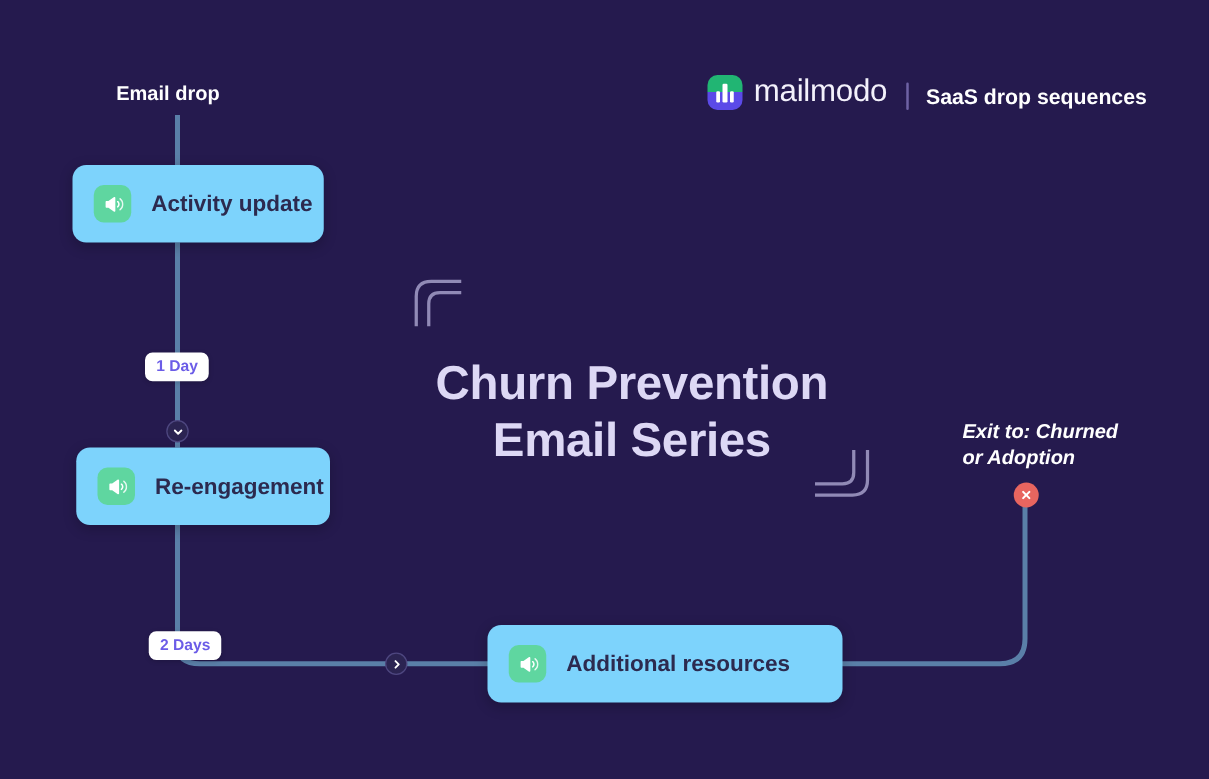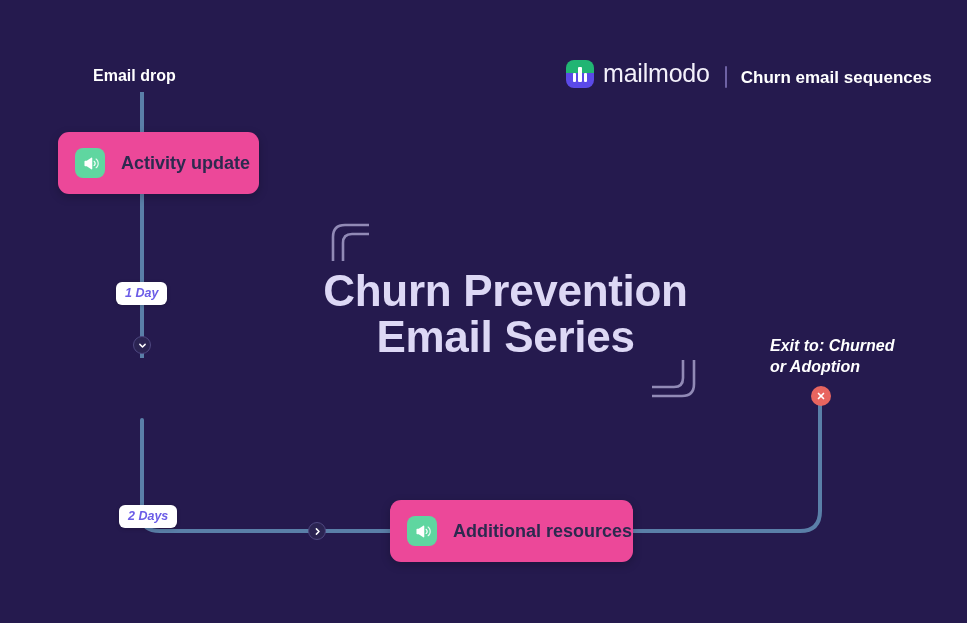--- a/index.html
+++ b/index.html
@@ -90,25 +90,25 @@
     color: #ffffff;
     font-size: 17px;
     font-weight: bold;
     white-space: nowrap;
   }
 
   
   #title {
     position: absolute;
     left: 268px;
-    top: 268px;
+    top: 284px;
     width: 475px;
     text-align: center;
     color: #ddd8f5;
-    font-size: 44px;
+    font-size: 38px;
     font-weight: bold;
     line-height: 46px;
     letter-spacing: -0.3px;
     white-space: pre-line;
   }
 
   
   .flabel {
     position: absolute;
     color: #ffffff;
@@ -116,21 +116,21 @@
     font-weight: bold;
     line-height: 21px;
     white-space: pre-line;
   }
   #label-usage-drop { left: 93px; top: 65px; }
   #label-exit      { left: 770px; top: 335px; font-style: italic; }
 
   
   .node-card {
     position: absolute;
-    background: #ec4899;
+    background: #7dd3fc;
     border-radius: 11px;
     display: flex;
     align-items: center;
     box-shadow: 0 3px 10px rgba(0,0,0,0.22);
     padding: 0 22px 0 17px;
     height: 62px;
   }
   .node-icon {
     width: 30px;
     height: 30px;
@@ -144,35 +144,34 @@
   .node-label {
     margin-left: 16px;
     color: #2c2a4f;
     font-size: 18px;
     font-weight: bold;
     white-space: nowrap;
   }
 
   #node-activity  { left: 58px;  top: 132px; width: 201px; }
   #node-reeng     { left: 61px;  top: 358px; width: 203px; }
-  #node-addl      { left: 390px; top: 500px; width: 243px; }
+  #node-addl      { left: 390px; top: 500px; width: 284px; }
 
   
   .delay-pill {
     position: absolute;
     background: #ffffff;
     border-radius: 6px;
     color: #6b5ce7;
     font-size: 12.5px;
     font-weight: bold;
     padding: 4px 9px 5px 9px;
     line-height: 14px;
     white-space: nowrap;
     box-shadow: 0 1px 4px rgba(0,0,0,0.18);
-    font-style: italic;
   }
   #pill-1day  { left: 116px; top: 282px; }
   #pill-2days { left: 119px; top: 505px; }
 
   
   .marker {
     position: absolute;
     border-radius: 50%;
     display: flex;
     align-items: center;
@@ -220,21 +219,21 @@
   </svg>
 
   <div id="brand">
     <div id="brand-logo">
       <span class="logo-bar b1"></span>
       <span class="logo-bar b2"></span>
       <span class="logo-bar b3"></span>
     </div>
     <div id="brand-name">mailmodo</div>
     <div id="brand-divider"></div>
-    <div id="brand-tagline">Churn email sequences</div>
+    <div id="brand-tagline">SaaS drop sequences</div>
   </div>
 
   <div id="title">Churn Prevention
 Email Series</div>
 
   <div class="flabel" id="label-usage-drop">Email drop</div>
   <div class="flabel" id="label-exit">Exit to: Churned
 or Adoption</div>
 
   <div class="node-card" id="node-activity">
@@ -249,20 +248,30 @@
   </div>
 
   <div class="delay-pill" id="pill-1day">1 Day</div>
 
   <div class="marker dark" id="marker-down">
     <svg width="9" height="9" viewBox="0 0 12 12" fill="none" stroke="#ffffff" stroke-width="2" stroke-linecap="round" stroke-linejoin="round">
       <polyline points="2.5,4.5 6,8 9.5,4.5"></polyline>
     </svg>
   </div>
 
+  <div class="node-card" id="node-reeng">
+    <span class="node-icon">
+      <svg width="17" height="17" viewBox="0 0 24 24" fill="#ffffff">
+        <path d="M3.5 9.2v5.6c0 .6.5 1.1 1.1 1.1h2.1l6.4 4.3c.6.4 1.4 0 1.4-.8V4.6c0-.8-.8-1.2-1.4-.8L6.7 8.1H4.6c-.6 0-1.1.5-1.1 1.1z"></path>
+        <path d="M17.6 8.3c-.4-.3-.9-.2-1.2.2-.3.4-.2.9.2 1.2.7.5 1.1 1.3 1.1 2.2 0 .9-.4 1.7-1.1 2.2-.4.3-.5.8-.2 1.2.3.4.8.5 1.2.2 1.1-.8 1.8-2.2 1.8-3.6s-.7-2.8-1.8-3.6z"></path>
+        <path d="M20.4 5.1c-.4-.3-.9-.2-1.2.2-.3.4-.2.9.2 1.2 1.6 1.2 2.6 3.2 2.6 5.4 0 2.2-1 4.2-2.6 5.4-.4.3-.5.8-.2 1.2.3.4.8.5 1.2.2 2-1.5 3.3-4 3.3-6.8s-1.3-5.3-3.3-6.8z" opacity="0.85"></path>
+      </svg>
+    </span>
+    <span class="node-label">Re-engagement</span>
+  </div>
 
   <div class="delay-pill" id="pill-2days">2 Days</div>
 
   <div class="marker dark" id="marker-right">
     <svg width="9" height="9" viewBox="0 0 12 12" fill="none" stroke="#ffffff" stroke-width="2" stroke-linecap="round" stroke-linejoin="round">
       <polyline points="4.5,2.5 8,6 4.5,9.5"></polyline>
     </svg>
   </div>
 
   <div class="node-card" id="node-addl">

